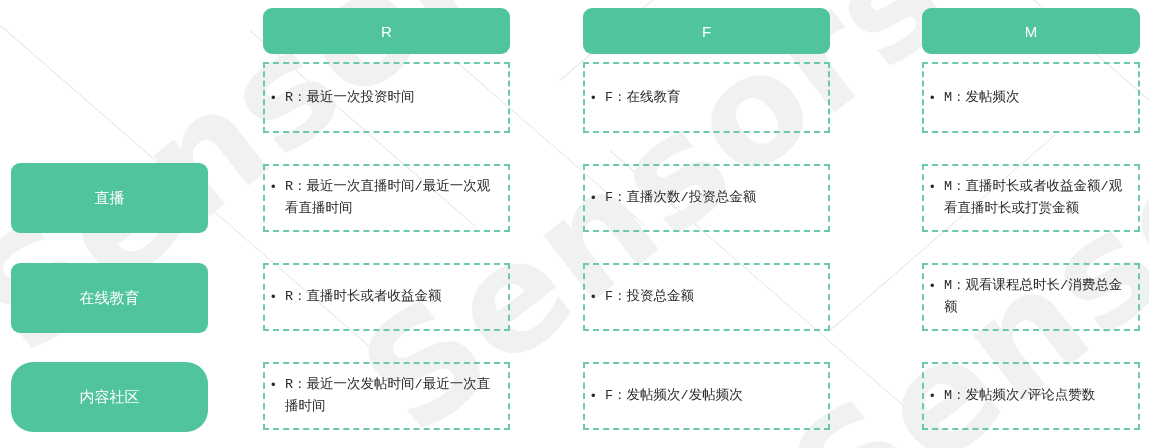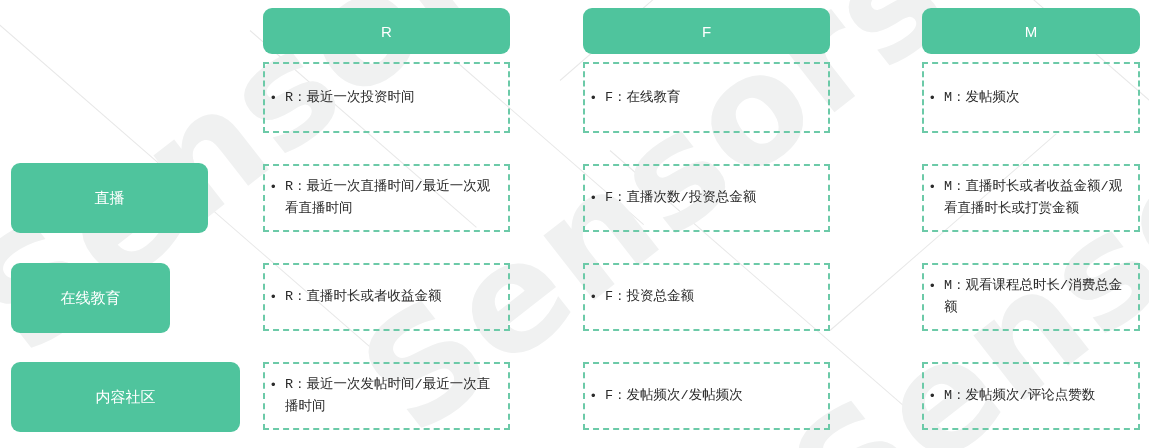--- a/index.html
+++ b/index.html
@@ -160,21 +160,21 @@
         <span class="bullet-text">F：直播次数/投资总金额</span>
       </div>
     </div>
     <div class="cell" style="left:922px; top:164px; width:218px; height:68px;">
       <div class="bullet-row">
         <span class="bullet-dot">•</span>
         <span class="bullet-text">M：直播时长或者收益金额/观看直播时长或打赏金额</span>
       </div>
     </div>
 
-    <div class="pill rowlabel" style="left:11px; top:263px; width:159px; height:70px;">
+    <div class="pill rowlabel" style="left:11px; top:263px; width:197px; height:70px;">
       <span>在线教育</span>
     </div>
     <div class="cell" style="left:263px; top:263px; width:247px; height:68px;">
       <div class="bullet-row">
         <span class="bullet-dot">•</span>
         <span class="bullet-text">R：直播时长或者收益金额</span>
       </div>
     </div>
     <div class="cell" style="left:583px; top:263px; width:247px; height:68px;">
       <div class="bullet-row">
@@ -182,21 +182,21 @@
         <span class="bullet-text">F：投资总金额</span>
       </div>
     </div>
     <div class="cell" style="left:922px; top:263px; width:218px; height:68px;">
       <div class="bullet-row">
         <span class="bullet-dot">•</span>
         <span class="bullet-text">M：观看课程总时长/消费总金额</span>
       </div>
     </div>
 
-    <div class="pill rowlabel" style="left:11px; top:362px; width:229px; height:70px;">
+    <div class="pill rowlabel" style="left:11px; top:362px; width:197px; height:70px;border-radius:22px;">
       <span>内容社区</span>
     </div>
     <div class="cell" style="left:263px; top:362px; width:247px; height:68px;">
       <div class="bullet-row">
         <span class="bullet-dot">•</span>
         <span class="bullet-text">R：最近一次发帖时间/最近一次直播时间</span>
       </div>
     </div>
     <div class="cell" style="left:583px; top:362px; width:247px; height:68px;">
       <div class="bullet-row">

